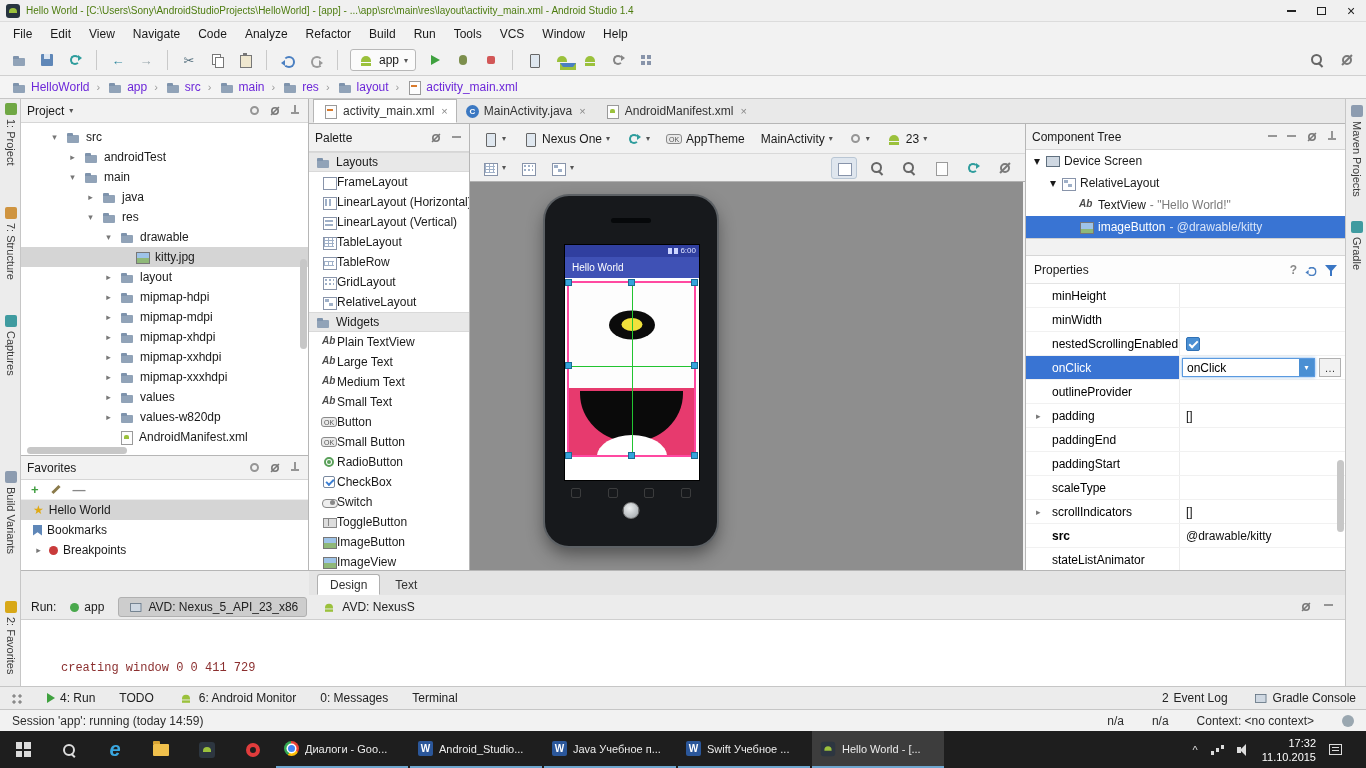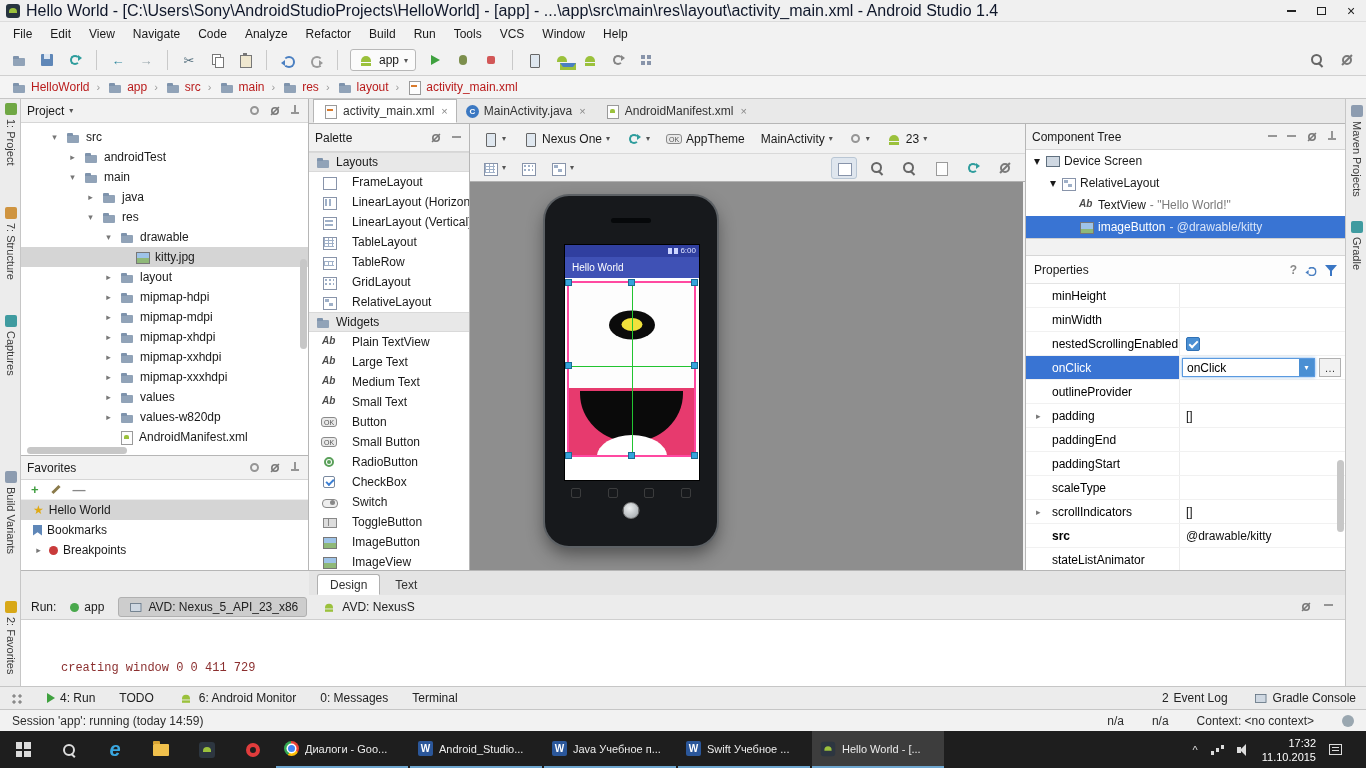--- a/index.html
+++ b/index.html
@@ -60,37 +60,37 @@
 .ic-switch::after{content:"";position:absolute;left:9px;top:6px;width:5px;height:5px;border-radius:50%;background:#888}
 .ic-toggle::before{content:"";position:absolute;left:2px;top:4px;width:12px;height:8px;border:1px solid #888;background:#ddd}
 .ic-toggle::after{content:"";position:absolute;left:7px;top:4px;width:1px;height:8px;background:#888}
 
 .chk{width:14px;height:14px;border-radius:2px;background:#4a8fd3;border:1px solid #3071b5;position:relative;flex:none}
 .chk::after{content:"";position:absolute;left:2px;top:3px;width:7px;height:3px;border-left:2px solid #fff;border-bottom:2px solid #fff;transform:rotate(-45deg)}
 
 .titlebar{left:0;top:0;width:1366px;height:22px;background:#f0f0f0;display:flex;align-items:center;padding-left:6px;gap:6px;border-bottom:1px solid #dcdcdc}
 .as-logo{width:14px;height:14px;border-radius:3px;background:#27343f;position:relative}
 .as-logo::before{content:"";position:absolute;left:3px;top:4px;width:8px;height:5px;border-radius:4px 4px 0 0;background:#9bc13c}
-.title-text{font-size:16px;color:#0f172a;white-space:nowrap;overflow:hidden}
+.title-text{font-size:10px;color:#4d7c0f;white-space:nowrap;overflow:hidden}
 .win-controls{margin-left:auto;display:flex;height:100%}
 .wc{width:30px;height:100%;display:flex;align-items:center;justify-content:center;color:#222}
 .wc-min{width:9px;height:2px;background:#222;display:block}
 .wc-max{width:9px;height:8px;border:1px solid #222;display:block}
 .wc-close{font-size:14px;line-height:1}
 .menubar{left:0;top:22px;width:1366px;height:23px;background:#f2f2f2;display:flex;align-items:center;padding-left:4px}
 .menu-item{padding:3px 9px;color:#1a1a1a}
 .toolbar{left:0;top:45px;width:1366px;height:31px;background:#f2f2f2;border-bottom:1px solid #d0d0d0;display:flex;align-items:center;padding:0 6px;gap:2px}
 .tico{width:26px;height:24px;display:flex;align-items:center;justify-content:center;border-radius:3px;color:#55707f;font-size:13px}
 .tsep{width:1px;height:20px;background:#c9c9c9;margin:0 6px}
 .runcfg{height:22px;display:flex;align-items:center;gap:5px;border:1px solid #b8b8b8;border-radius:3px;background:#fbfbfb;padding:0 7px;margin:0 4px}
 .caret{font-size:8px;color:#555}
 .tright{margin-left:auto;display:flex;align-items:center;gap:4px}
 
 .crumbs{left:0;top:76px;width:1366px;height:23px;background:#f4f4f4;border-bottom:1px solid #c6c6c6;display:flex;align-items:center;padding-left:8px;gap:2px}
-.crumb{display:flex;align-items:center;gap:4px;padding:0 3px;color:#b91c1c}
+.crumb{display:flex;align-items:center;gap:4px;padding:0 3px;color:#6d28d9}
 .csep{color:#999;font-size:11px;padding:0 2px}
 
 .stripe{top:99px;height:587px;background:#ececec}
 .stripe-l{left:0;width:21px;border-right:1px solid #c6c6c6}
 .stripe-r{left:1345px;width:21px;border-left:1px solid #c6c6c6}
 .stab{position:absolute;left:0;width:21px;display:flex;flex-direction:column;align-items:center;gap:4px}
 .st-ic{width:12px;height:12px;border-radius:2px;background:#8d9cb0}
 .st-ic.green{background:#6fa743}.st-ic.orange{background:#cf9440}.st-ic.teal{background:#3f9ba0}.st-ic.star{background:#d8a818}
 .st-txt{writing-mode:vertical-rl;font-size:11px;color:#3a3a3a;white-space:nowrap}
 
@@ -118,21 +118,21 @@
 .bpt{width:9px;height:9px;border-radius:50%;background:#c93b3b}
 
 .etabs{left:309px;top:99px;width:1036px;height:25px;background:#e9e9e9;border-bottom:1px solid #b6b6b6;display:flex;align-items:flex-end;padding-left:4px}
 .etab{height:24px;display:flex;align-items:center;gap:5px;padding:0 8px;color:#333;border:1px solid transparent}
 .etab.active{background:#fff;border-color:#b6b6b6;border-bottom-color:#fff}
 .classic{width:13px;height:13px;border-radius:50%;background:#3b78c2;color:#fff;font-size:8px;font-weight:bold;display:flex;align-items:center;justify-content:center;flex:none}
 .xclose{font-size:11px;color:#888;margin-left:2px}
 
 .palette{left:309px;top:124px;width:161px;height:446px;background:#fff;border-right:1px solid #b6b6b6;overflow:hidden}
 .psec{height:20px;display:flex;align-items:center;gap:5px;padding-left:6px;background:#e8e8e8;border-top:1px solid #d9d9d9;border-bottom:1px solid #d9d9d9;font-weight:normal}
-.prowi{height:20px;display:flex;align-items:center;gap:15px;padding-left:12px;white-space:nowrap}
+.prowi{height:20px;display:flex;align-items:center;gap:0;padding-left:12px;white-space:nowrap}
 
 .dbar1{left:470px;top:124px;width:555px;height:30px;background:#f2f2f2;border-bottom:1px solid #d9d9d9;display:flex;align-items:center;gap:8px;padding:0 8px;white-space:nowrap}
 .dsel{display:flex;align-items:center;gap:4px;padding:2px 4px;border-radius:3px}
 .dbar2{left:470px;top:154px;width:555px;height:28px;background:#f0f0f0;border-bottom:1px solid #b0b0b0;display:flex;align-items:center;gap:6px;padding:0 8px}
 .d2right{margin-left:auto;display:flex;align-items:center;gap:8px}
 .canvas{left:470px;top:182px;width:553px;height:388px;background:#8e8e8e;overflow:hidden}
 
 .phone{position:absolute;left:75px;top:14px;width:172px;height:350px;background:#17191c;border-radius:24px;box-shadow:0 0 0 2px #5d6165,0 8px 18px rgba(0,0,0,.45)}
 .speaker{position:absolute;left:66px;top:22px;width:40px;height:5px;border-radius:3px;background:#06080a}
 .phone-screen{position:absolute;left:20px;top:49px;width:134px;height:235px;background:#fff;outline:1px solid #000}

